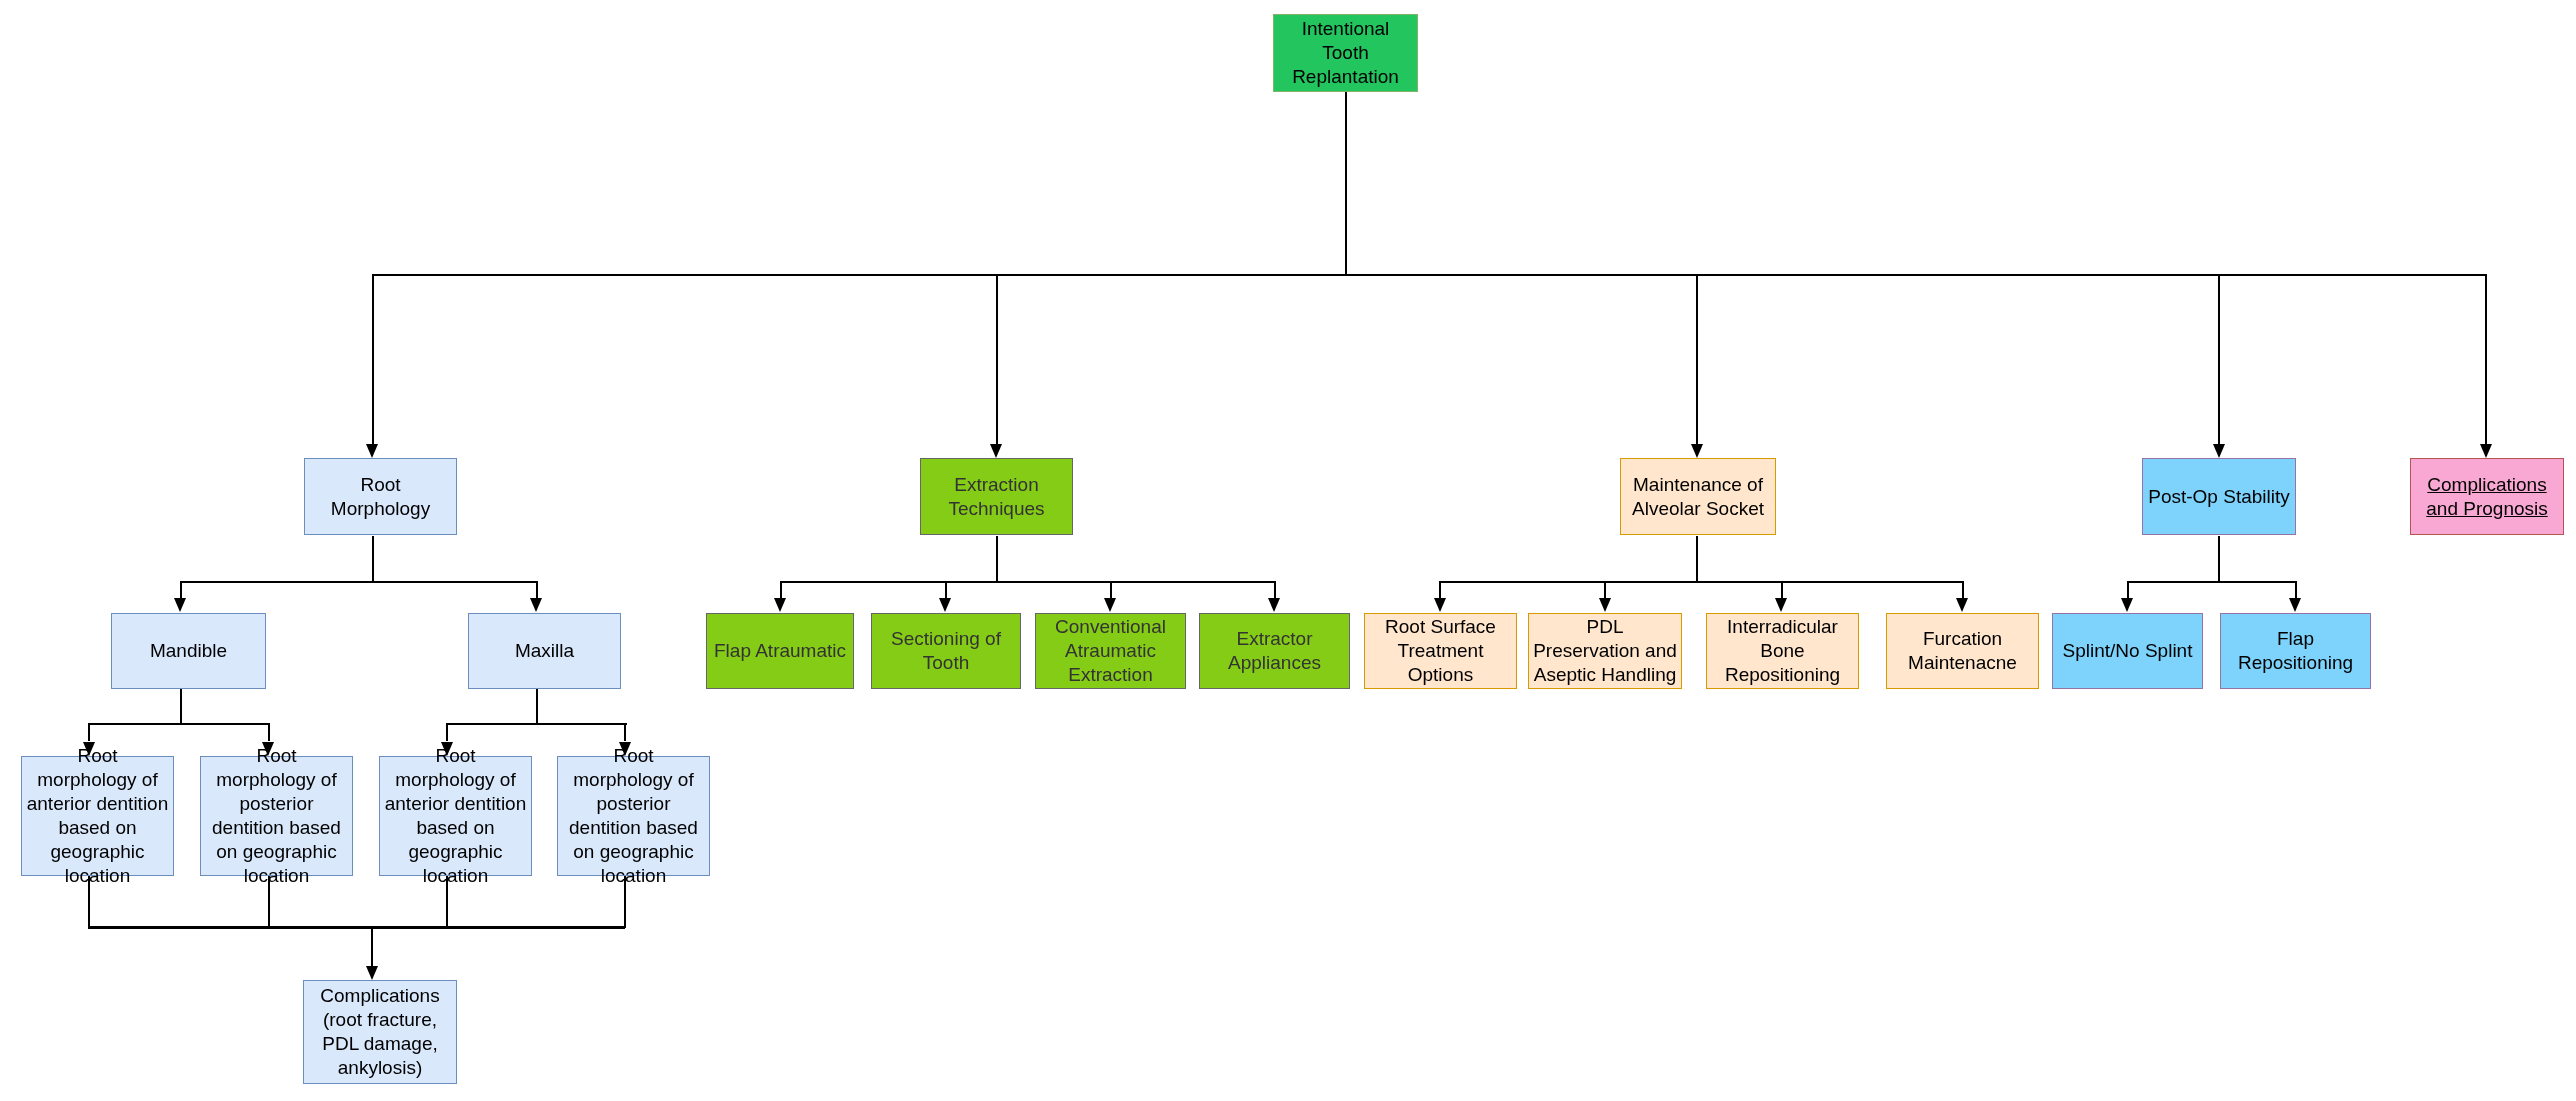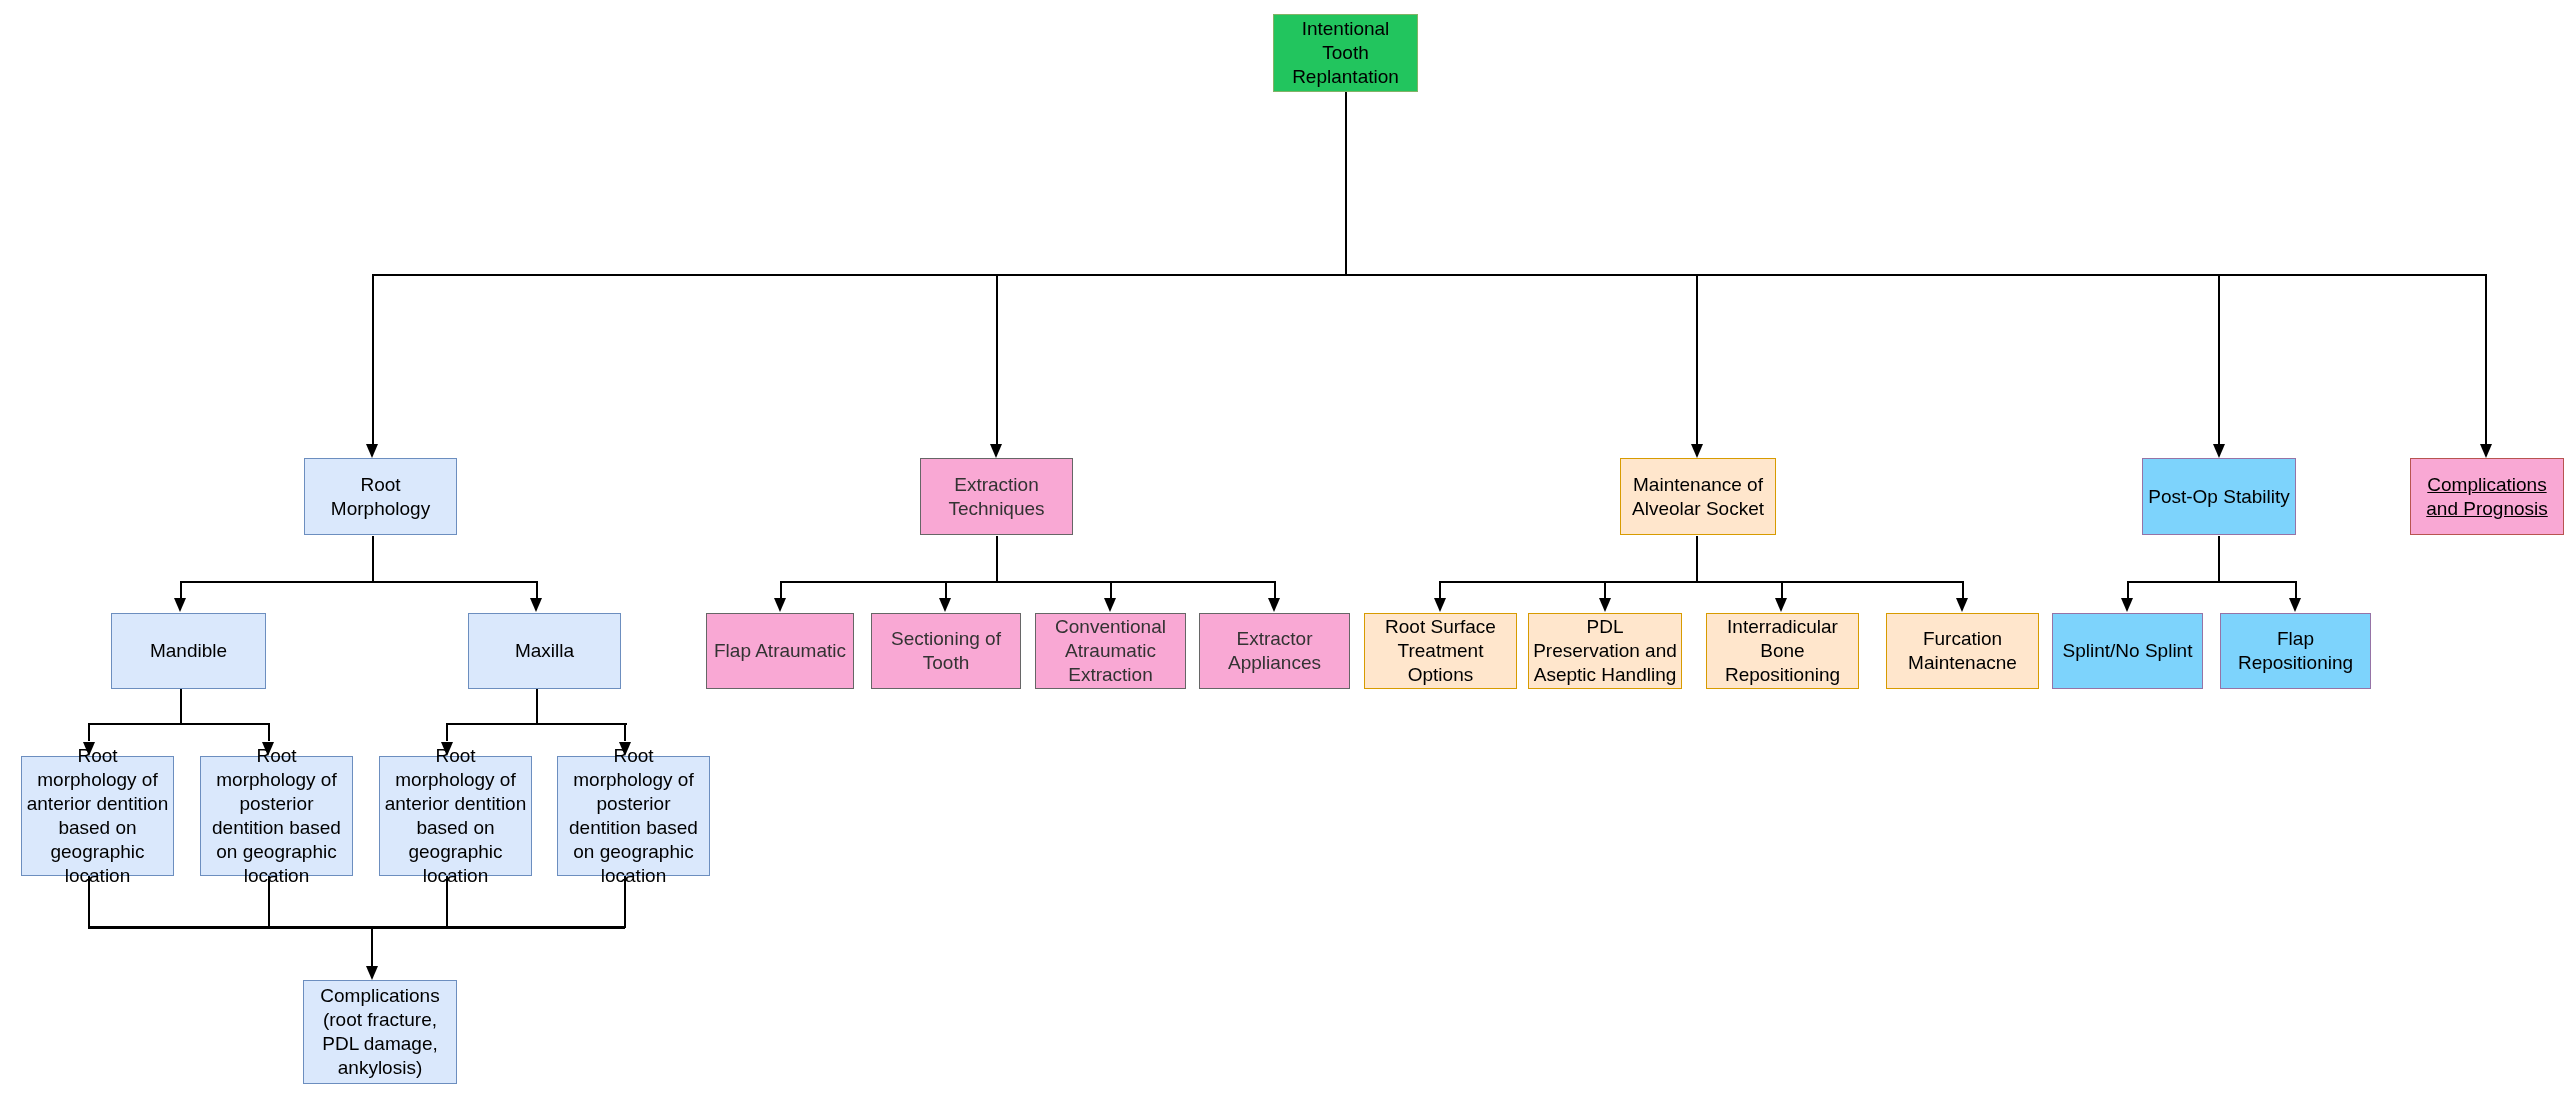--- a/index.html
+++ b/index.html
@@ -4,21 +4,21 @@
 <style>
   html,body{margin:0;padding:0;}
   body{width:2576px;height:1101px;background:#ffffff;position:relative;
        font-family:"Liberation Sans",sans-serif;}
   #canvas{position:absolute;left:0;top:0;width:2576px;height:1101px;}
   .node{position:absolute;box-sizing:border-box;border:1.8px solid #000;
         display:flex;align-items:center;justify-content:center;text-align:center;
         font-size:19px;line-height:24px;padding:2.4px 3.6px;color:#000;}
   .green {background:#22c55e;border-color:#82b366;}
   .blue  {background:#dae8fc;border-color:#6c8ebf;margin-left:8px;}
-  .gray  {background:#f9a8d4;border-color:#666666;color:#333333;}
+  .gray  {background:#84cc16;border-color:#666666;color:#333333;}
   .orange{background:#ffe6cc;border-color:#d79b00;}
   .purple{background:#7dd3fc;border-color:#9673a6;}
   .red   {background:#f9a8d4;border-color:#b85450;text-decoration:underline;}
   .line{position:absolute;background:#000000;}
   .arrow{position:absolute;width:0;height:0;
          border-left:6.5px solid transparent;border-right:6.5px solid transparent;
          border-top:14.2px solid #000000;}
 </style>
 </head>
 <body>

